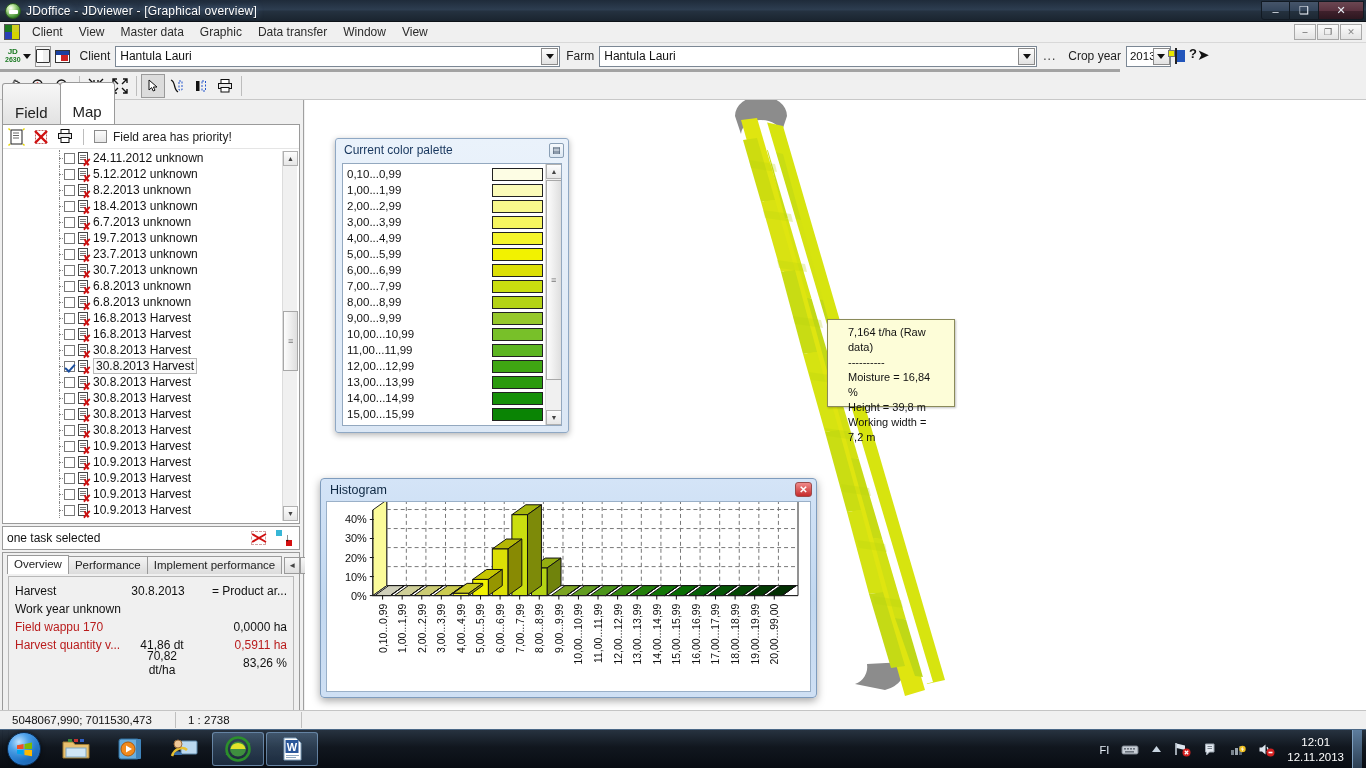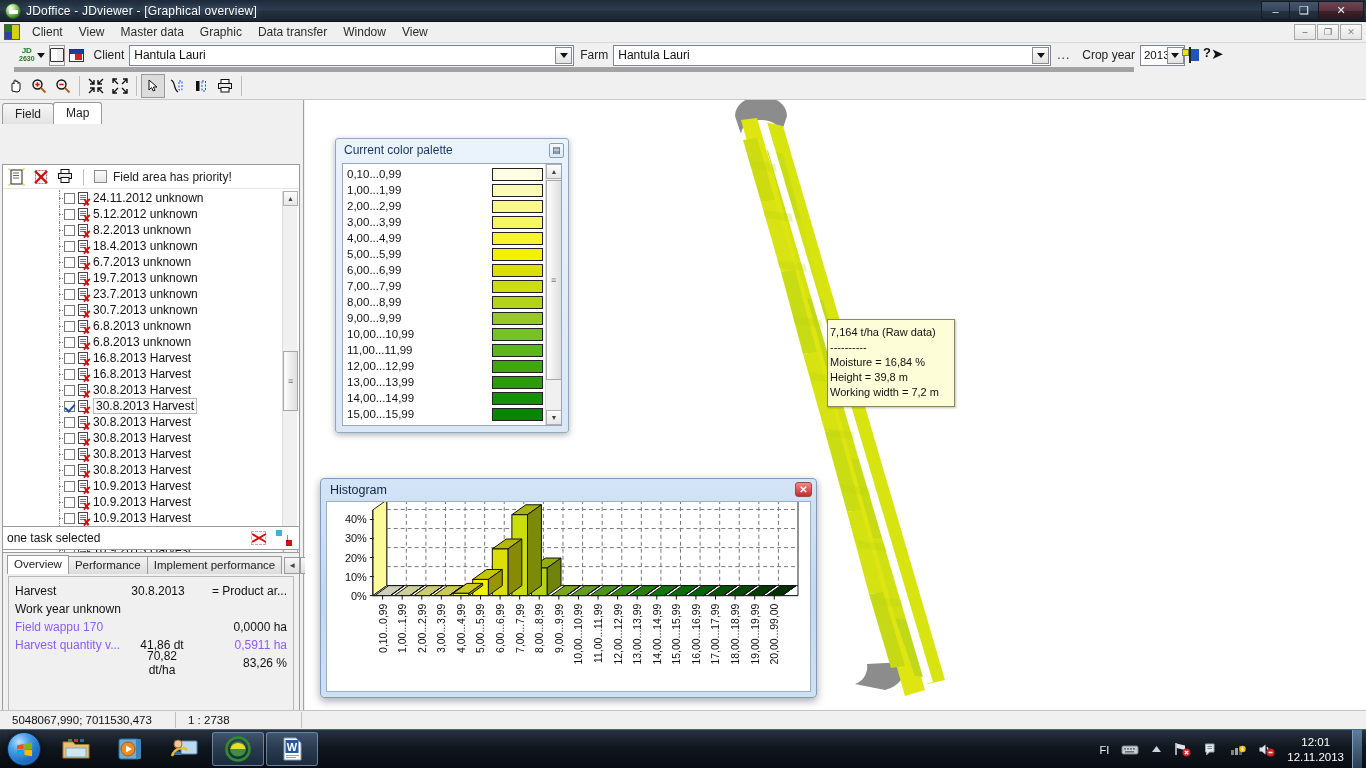--- a/index.html
+++ b/index.html
@@ -70,23 +70,23 @@
   #menubar .mdi-icon .q1 { position:absolute; left:0; top:0; width:7px; height:7px; background:#1f7a1f;}
   #menubar .mdi-icon .q2 { position:absolute; right:0; top:0; width:7px; height:7px; background:#cfcf20;}
   #menubar .mdi-icon .q3 { position:absolute; left:0; bottom:0; width:7px; height:7px; background:#2b3fb5;}
   #menubar .mdi-icon .q4 { position:absolute; right:0; bottom:0; width:7px; height:7px; background:#d4d400;}
   #menubar .menu-item {
     font-size: 12px; color: #2b2b2b; padding: 2px 8px; white-space: nowrap;
   }
 
   
   #clientbar {
-    position: absolute; left: 14px; top: 43px; width: 1120px; height: 29px;
+    position: absolute; left: 0; top: 43px; width: 1120px; height: 29px;
     background: #f0f0f0; display: flex; align-items: center;
-    border-bottom: 5px solid #a3a3a3;
+    border-bottom: 3px solid #a3a3a3;
     padding: 0 2px;
   }
   .jd-logo {
     width: 22px; height: 20px; margin: 0 2px 0 3px;
     display: flex; flex-direction: column; align-items: center; justify-content: center;
     font-size: 8px; font-weight: bold; color: #1c7a24; line-height: 8px;
     font-family: "Liberation Sans", sans-serif;
   }
   .jd-logo .l2 { color: #1c7a24; font-size: 7px; }
   .tiny-drop {
@@ -141,28 +141,28 @@
   .tbtn.pressed { border: 1px solid #9a9a9a; background: #dcdcdc; }
   .tsep { width: 1px; height: 20px; background: #bdbdbd; margin: 0 4px; }
 
   
   #leftpanel {
     position: absolute; left: 0; top: 100px; width: 304px; height: 610px;
     background: #f0f0f0; border-right: 1px solid #a0a0a0;
   }
   #tabrow { position: absolute; left: 2px; top: 2px; height: 22px; display: flex; align-items: flex-end; }
   .tab {
-    font-size: 12px; padding: 3px 12px 3px 12px; border: 1px solid #9a9a9a;
+    font-size: 15px; padding: 20px 12px 3px 12px; border: 1px solid #9a9a9a;
     background: linear-gradient(to bottom,#f7f7f7,#e2e2e2); margin-right: -1px;
     border-bottom: none; color:#222; border-radius: 3px 3px 0 0;
   }
   .tab.active { background: #ffffff; padding-bottom: 4px; position: relative; z-index: 2;}
   #treebox {
     position: absolute; left: 2px; top: 24px; width: 298px; height: 400px;
-    background: #ffffff; border: 1px solid #9a9a9a; margin-top: 40px;
+    background: #ffffff; border: 1px solid #9a9a9a;
   }
   #treetoolbar {
     height: 24px; display: flex; align-items: center; padding-left: 4px;
     background: #ffffff; border-bottom: 1px solid #e5e5e5;
   }
   .tt-icon { width:20px;height:20px;margin-right:4px;position:relative;display:flex;align-items:center;justify-content:center;}
   .pri-check { width:13px;height:13px;border:1px solid #8a8a8a;background:linear-gradient(to bottom,#fbfbfb,#e6e6e6); margin:0 6px 0 6px;}
   .pri-label { font-size:12px;color:#222; }
   #treelist {
     position: absolute; left: 1px; top: 25px; right: 1px; bottom: 1px;
@@ -228,21 +228,21 @@
   }
   #detailcontent {
     position: absolute; left: 5px; top: 23px; right: 5px; bottom: 5px;
     background: #f0f0f0; border: 1px solid #b8b8b8;
     padding: 5px 6px; font-size: 12px; color:#111;
   }
   #detailcontent .drow { display:flex; height:18px; align-items:center; }
   .dc-a { flex: 0 0 110px; }
   .dc-b { flex: 1 1 auto; text-align: center; padding-right: 10px; }
   .dc-c { flex: 0 0 86px; text-align: right; }
-  .red { color: #8b5cf6; } .green { color: #8b5cf6; }
+  .red { color: #b91c1c; } .green { color: #b91c1c; }
 
   
   #statusbar {
     position: absolute; left: 0; top: 710px; width: 1366px; height: 19px;
     background: #f0f0f0; border-top: 1px solid #c4c4c4;
     display: flex; align-items: center; font-size: 11.5px; color: #111;
   }
   #statusbar .sb-cell { padding: 0 12px; height: 18px; display:flex;align-items:center; }
   #statusbar .sb-sep { width:1px;height:16px;background:#bfbfbf; }
 
@@ -275,21 +275,21 @@
     background: #ffffff; border: 1px solid #93a8bf; overflow: hidden;
   }
   .pal-row { height: 16px; display: flex; align-items: center; padding-left: 4px; font-size: 11.5px; color:#111;}
   .pal-row .lbl { flex: 0 0 145px; }
   .pal-row .sw { width: 53px; height: 13px; border: 1px solid #222; }
 
   
   #map-tooltip {
     position: absolute; left: 827px; top: 319px; width: 128px; height: 88px;
     background: #fdfdd8; border: 1px solid #8a8a5a;
-    font-size: 11px; color: #111; padding: 5px 2px; line-height: 15px;
+    font-size: 11px; color: #111; padding: 5px 20px; line-height: 15px;
     box-shadow: 1px 1px 2px rgba(0,0,0,.25);
   }
 
   
   #hist-window {
     position: absolute; left: 320px; top: 478px; width: 497px; height: 220px;
     background: linear-gradient(to bottom,#d4e4f7 0%,#c2d8f0 55%,#cfe0f4 100%);
     border: 1px solid #7f9cbd; border-radius: 4px;
     box-shadow: 0 3px 8px rgba(0,0,0,.35);
   }

